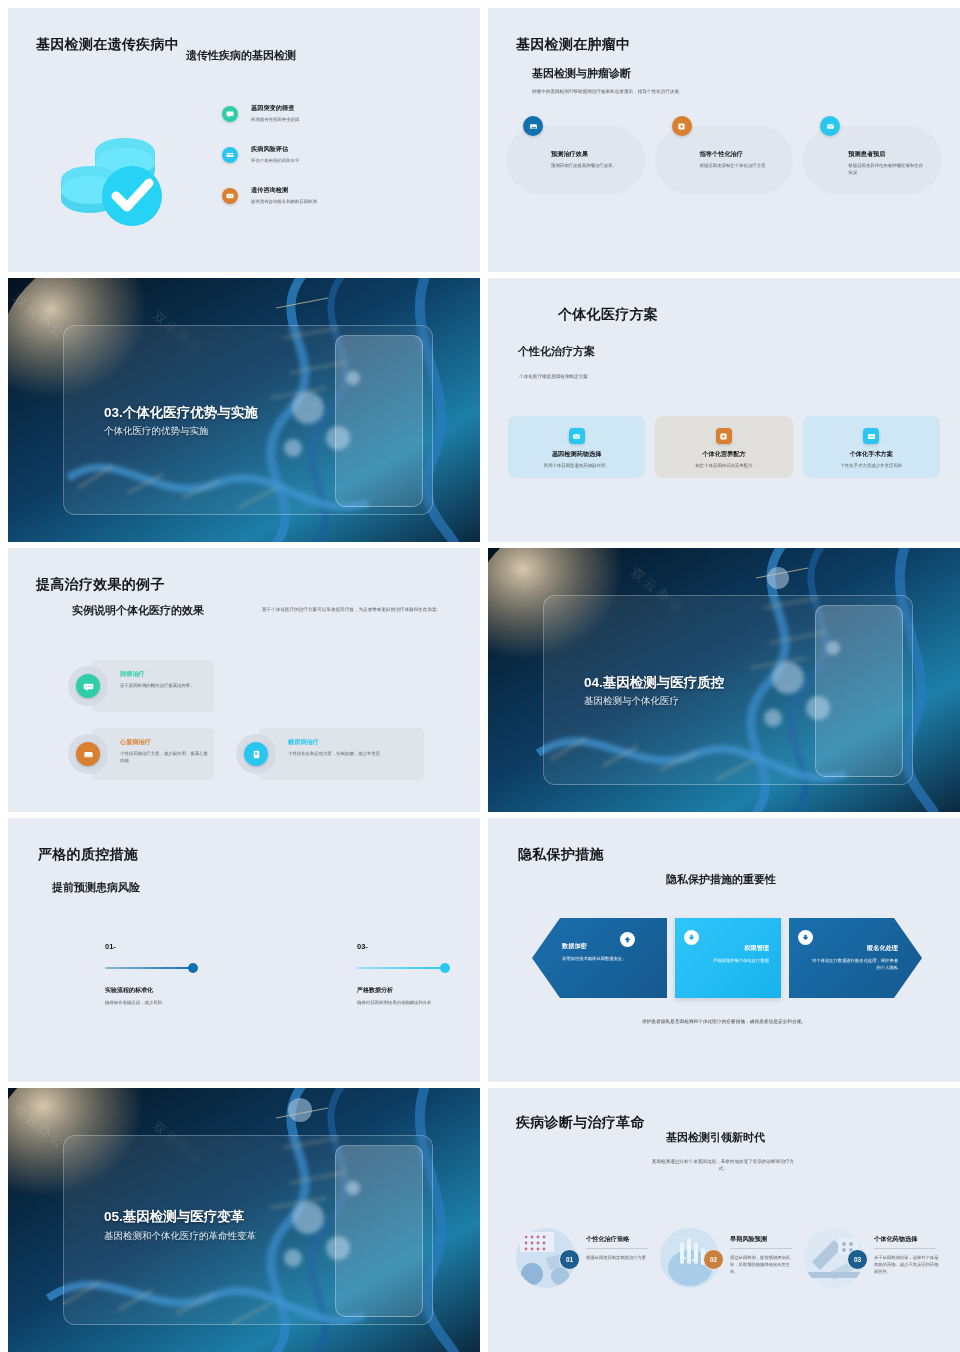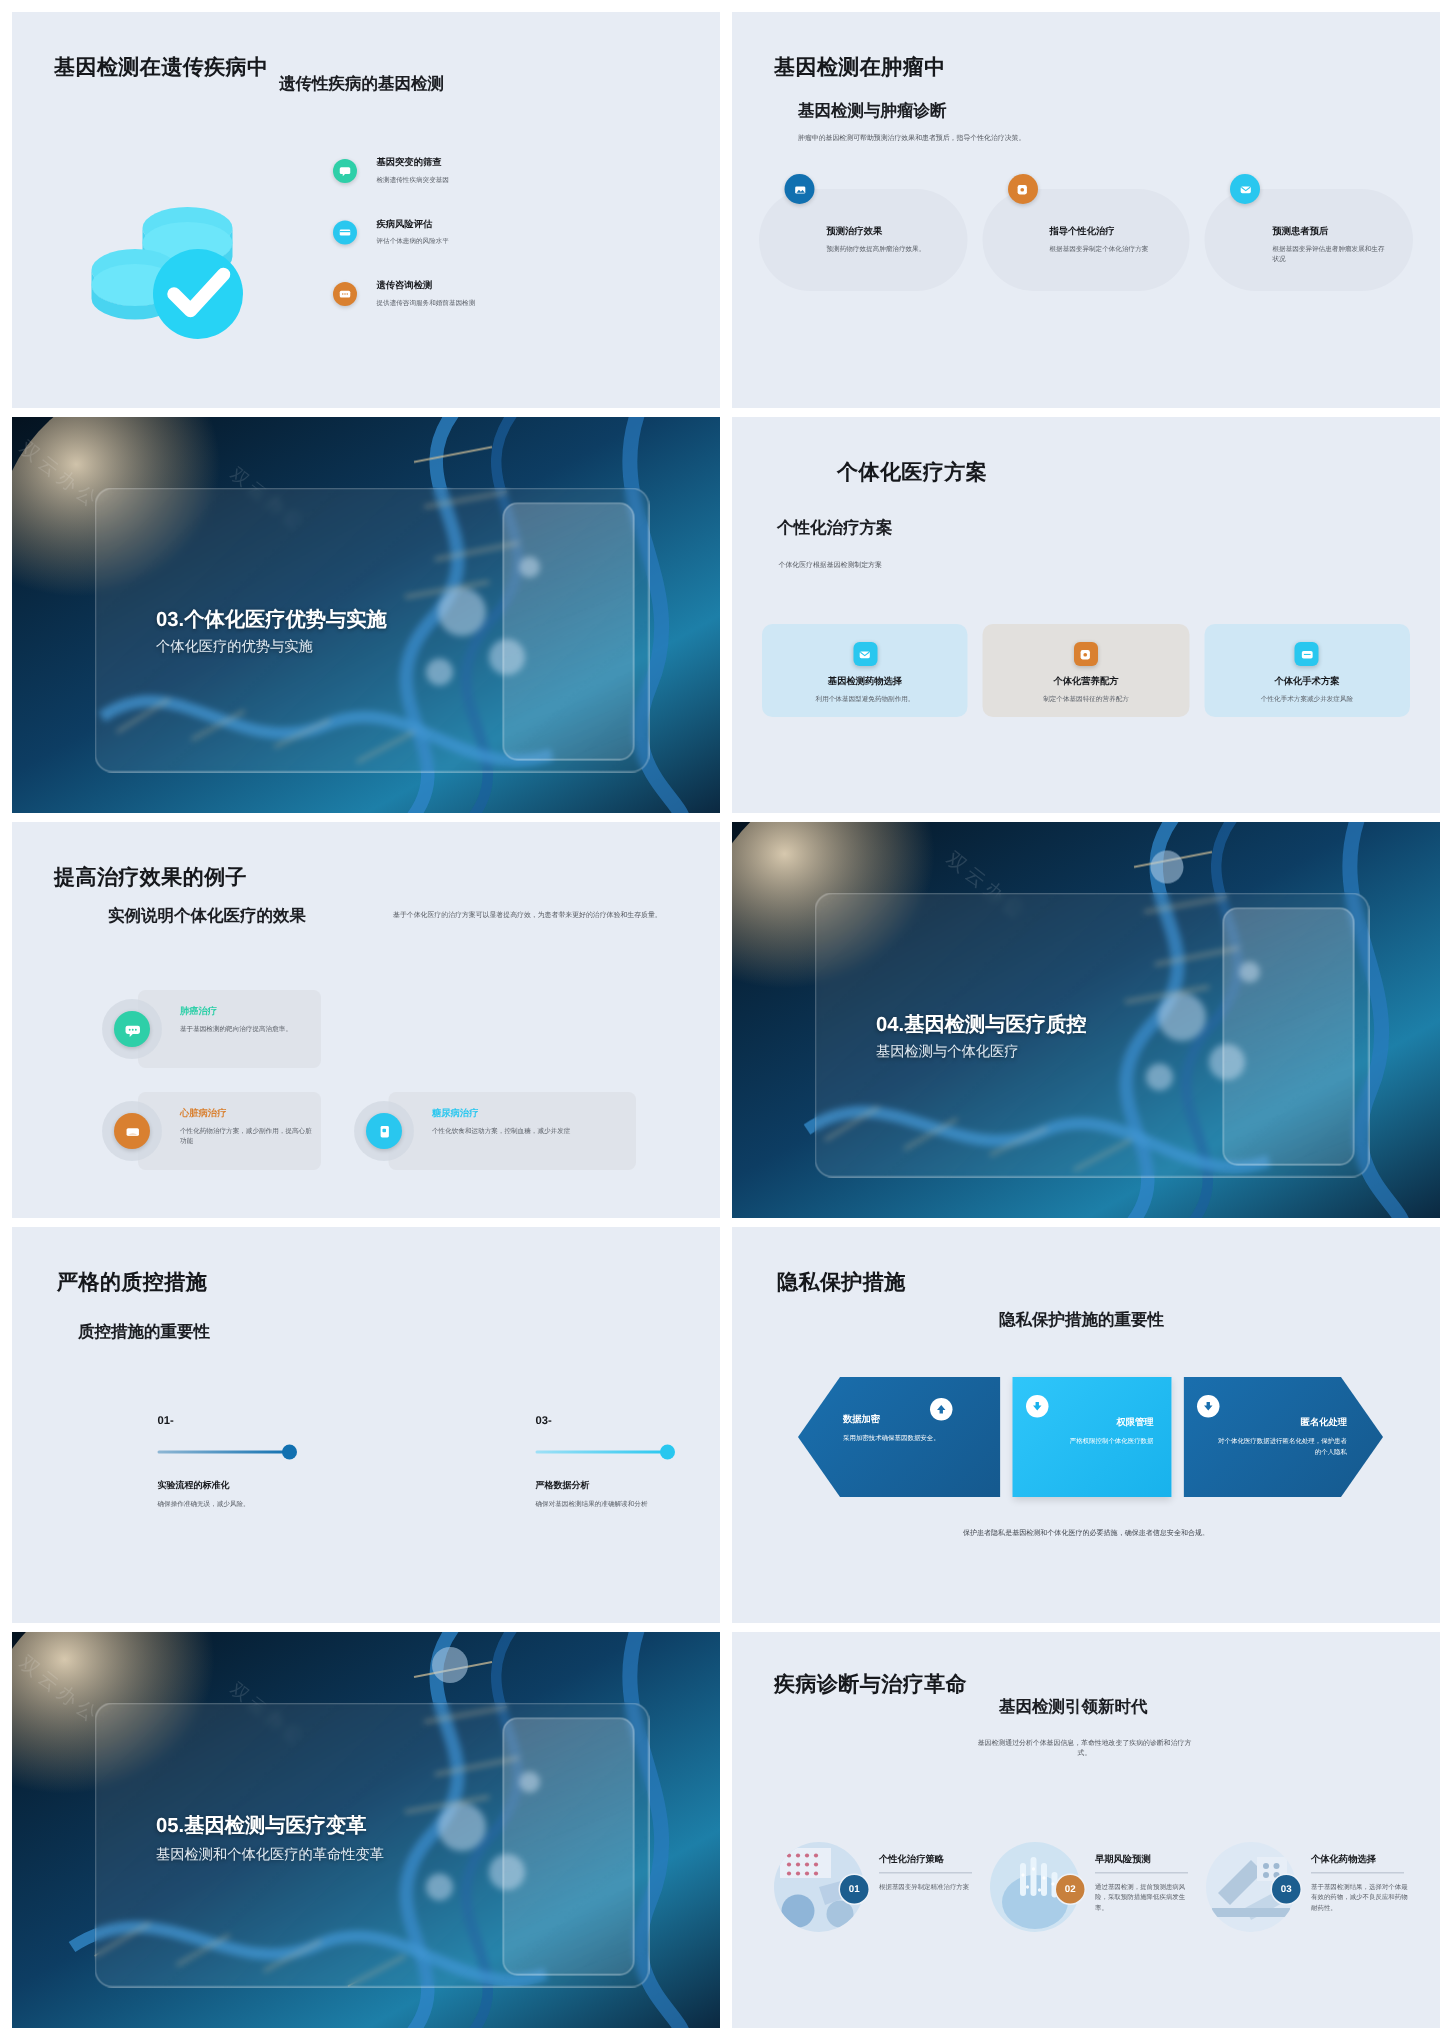--- a/index.html
+++ b/index.html
@@ -465,21 +465,21 @@
     <div class="wm" style="left:150px;top:16px;">双云办公</div>
     <div class="glass">
       <div class="glass-inner"></div>
     </div>
     <div class="dna-title">04.基因检测与医疗质控</div>
     <div class="dna-sub">基因检测与个体化医疗</div>
   </div>
 
   <div class="slide light">
     <div class="s-title" style="left:30px;top:28px;">严格的质控措施</div>
-    <div class="s-sub" style="left:44px;top:62px;">质控措施的重要性</div>
+    <div class="s-sub" style="left:44px;top:62px;">提前预测患病风险</div>
 
     <div class="qc" style="left:97px;">
       <div class="qc-num">01-</div>
       <div class="qc-track">
         <div class="qc-bar" style="background:linear-gradient(90deg,#8fb7d4,#1170b0);"></div>
         <div class="qc-knob" style="background:#1170b0;"></div>
       </div>
       <div class="qc-h">实验流程的标准化</div>
       <div class="qc-d">确保操作准确无误，减少风险。</div>
     </div>

